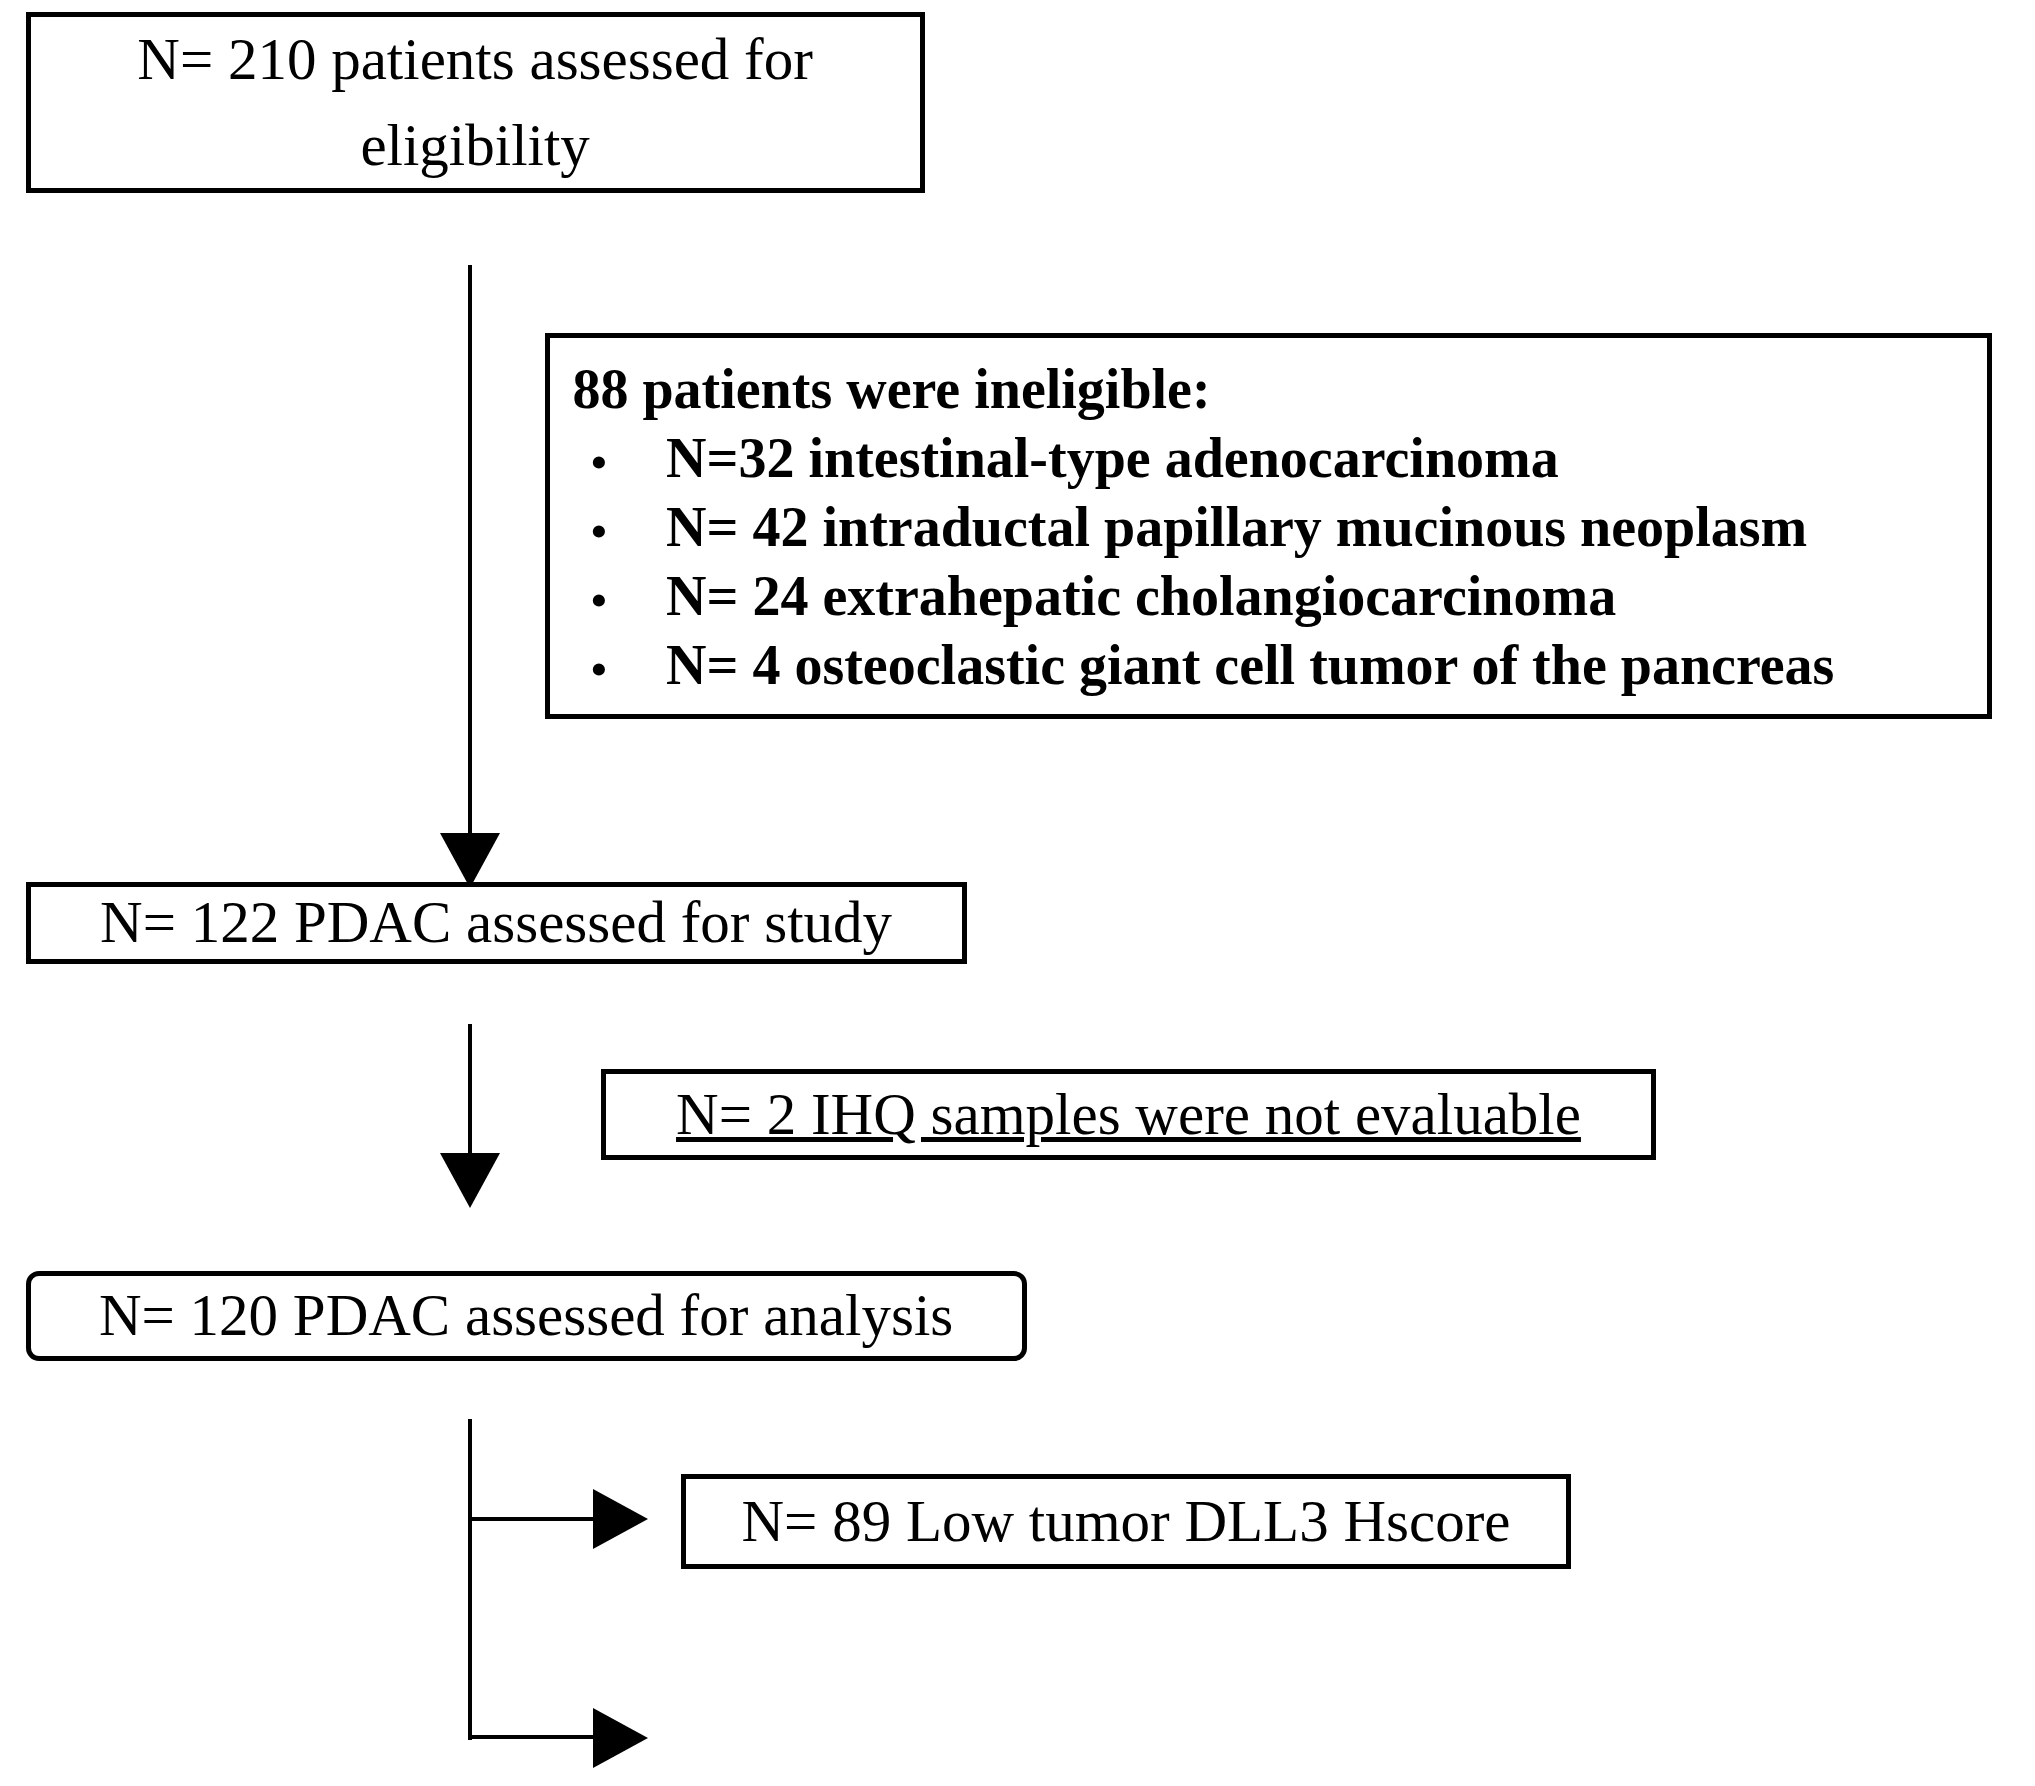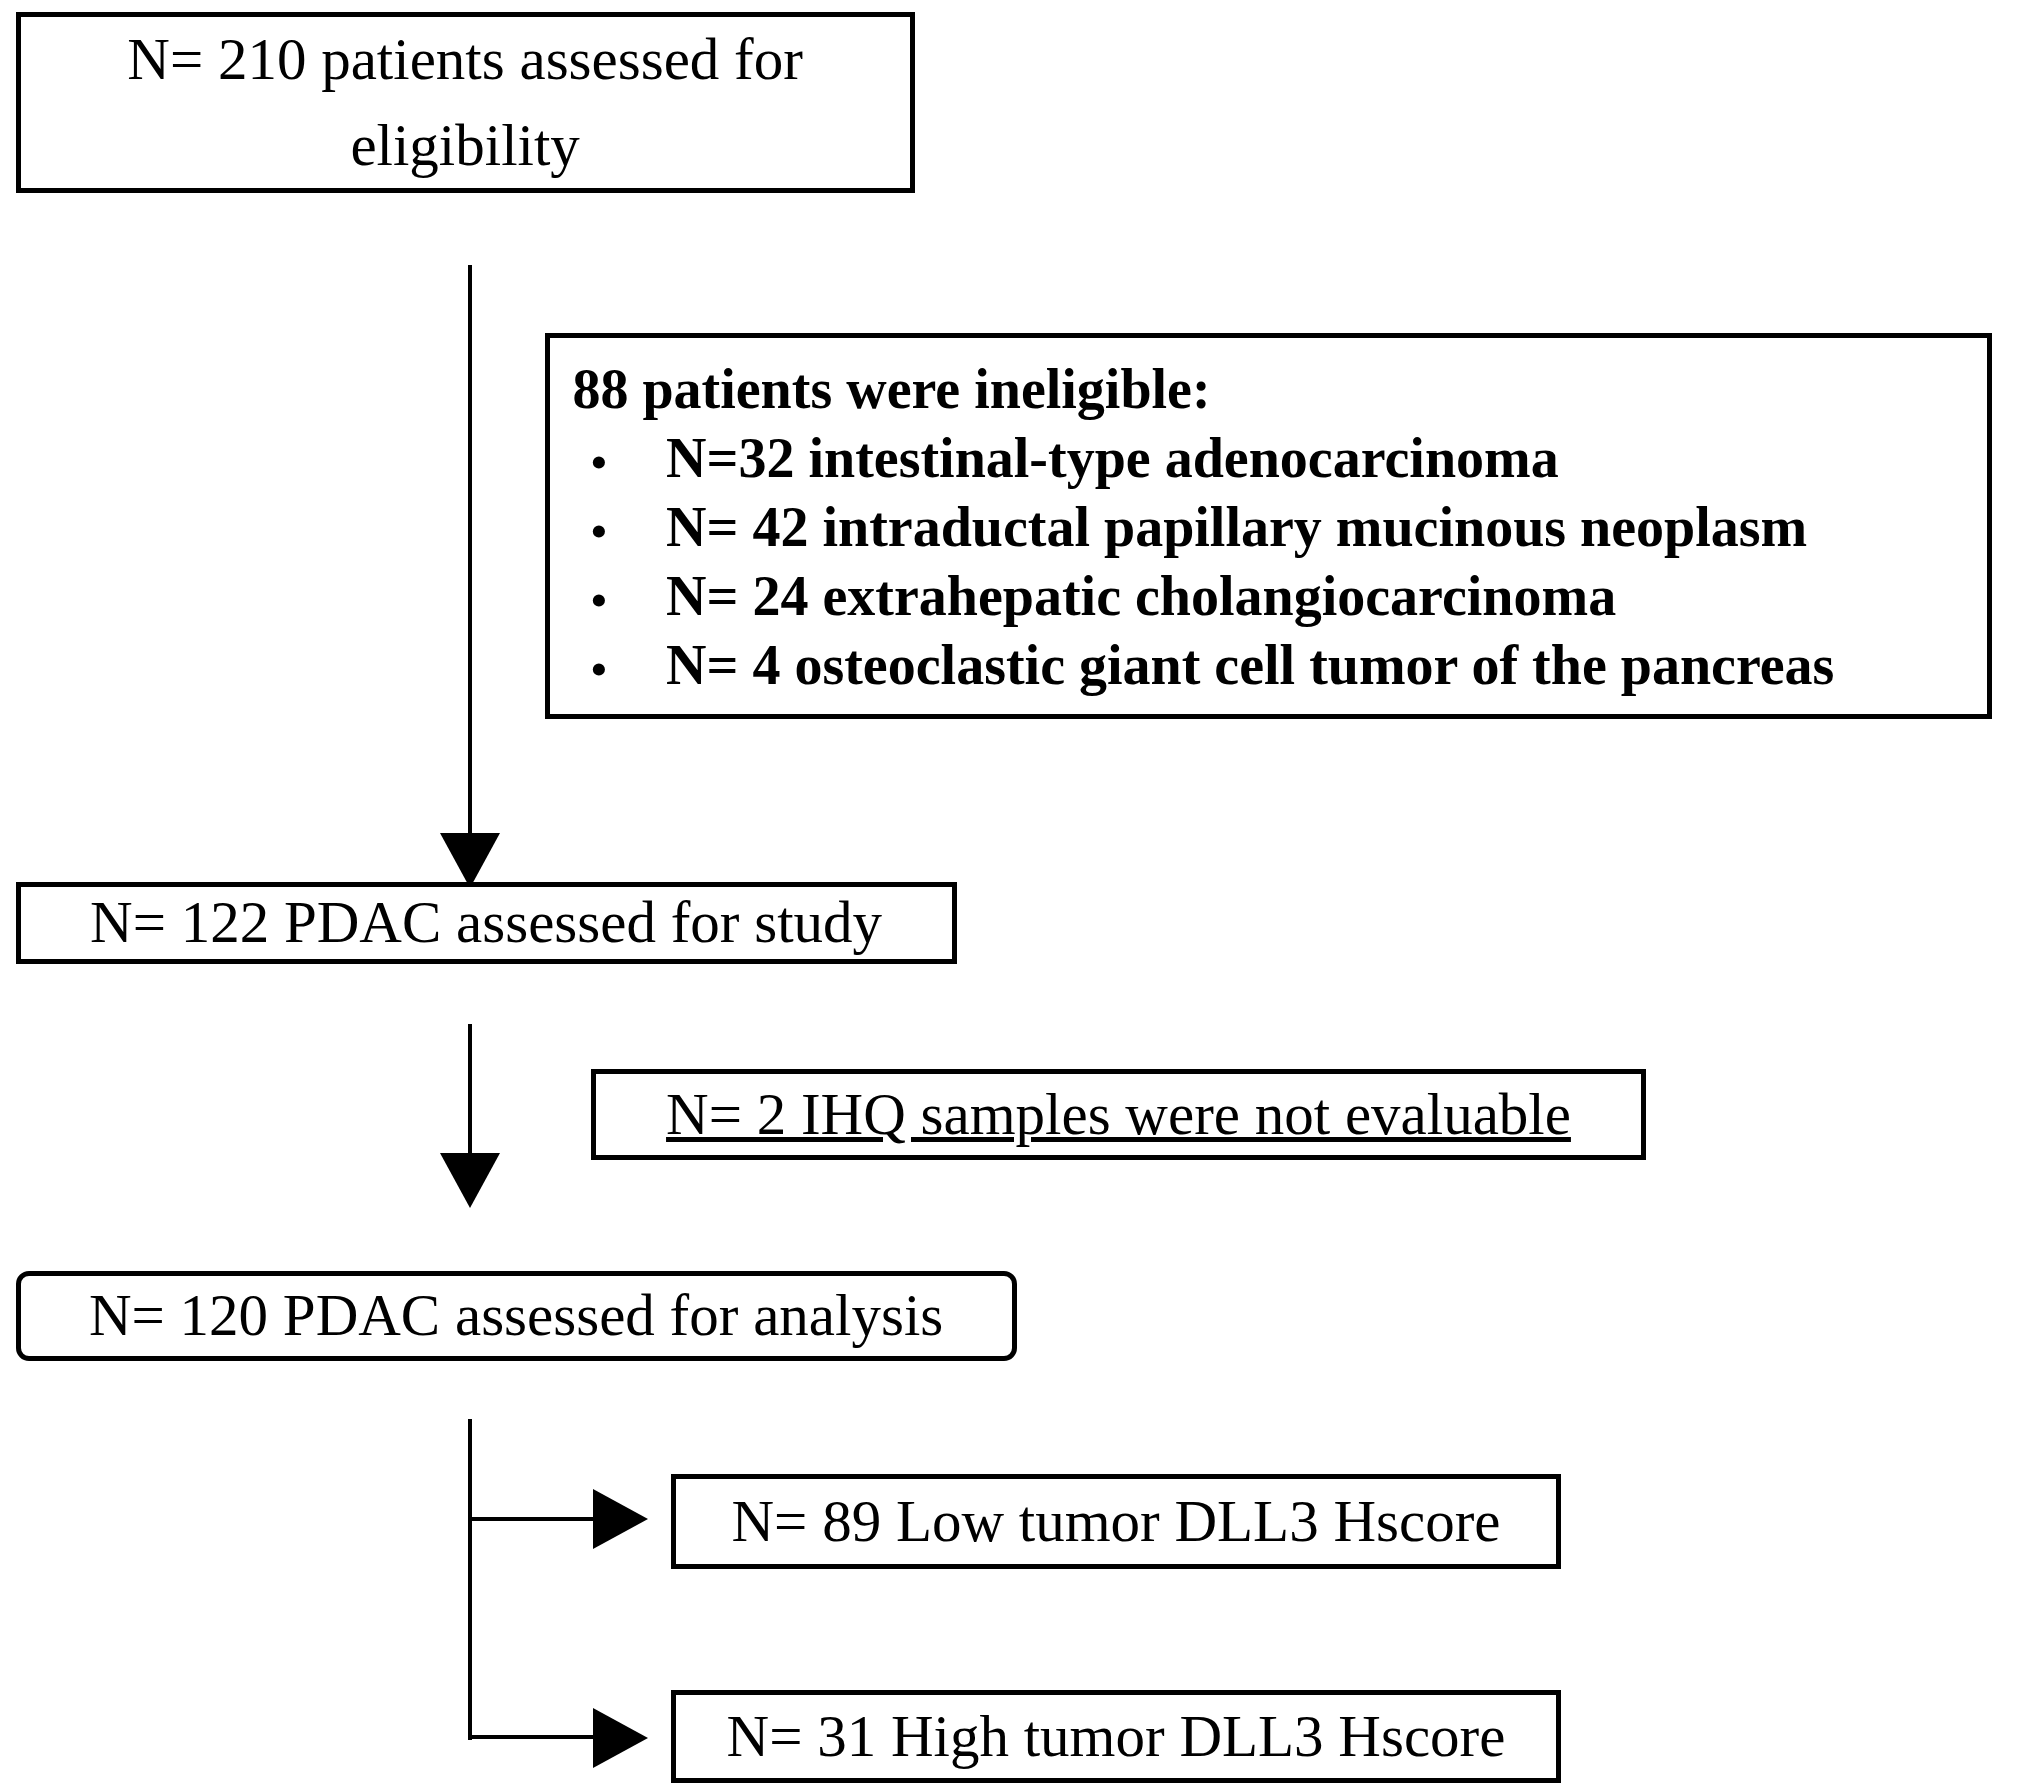--- a/index.html
+++ b/index.html
@@ -24,20 +24,21 @@
     position:absolute;
     box-sizing:border-box;
     border:5px solid var(--line);
     background:var(--bg);
     display:flex;
     align-items:center;
     justify-content:center;
     text-align:center;
     font-size:59px;
     line-height:1.45;
+    margin-left:10px;
   }
   .node .lbl{ padding:0 25px; }
   .listbox{
     position:absolute;
     box-sizing:border-box;
     border:5px solid var(--line);
     background:var(--bg);
     font-size:56px;
     line-height:1.23;
     padding:17.4px 25px 12.4px 22.4px;
@@ -121,18 +122,15 @@
   <div class="vline" style="left:468px; top:1419px; height:321px;"></div>
   <div class="hline" style="left:468px; top:1517px; width:128px;"></div>
   <div class="head-right" style="left:593px; top:1489px;"></div>
   <div class="hline" style="left:468px; top:1735px; width:128px;"></div>
   <div class="head-right" style="left:593px; top:1708px;"></div>
 
   <div class="node" style="left:671px; top:1474px; width:890px; height:95px;text-align:right;">
     <span class="lbl">N= 89 Low tumor DLL3 Hscore</span>
   </div>
 
-  <div class="node" style="left:671px; top:1690px; width:890px; height:93px;">
-    <span class="lbl">N= 31 High tumor DLL3 Hscore</span>
-  </div>
 
 </div>
 
 
 </body></html>

